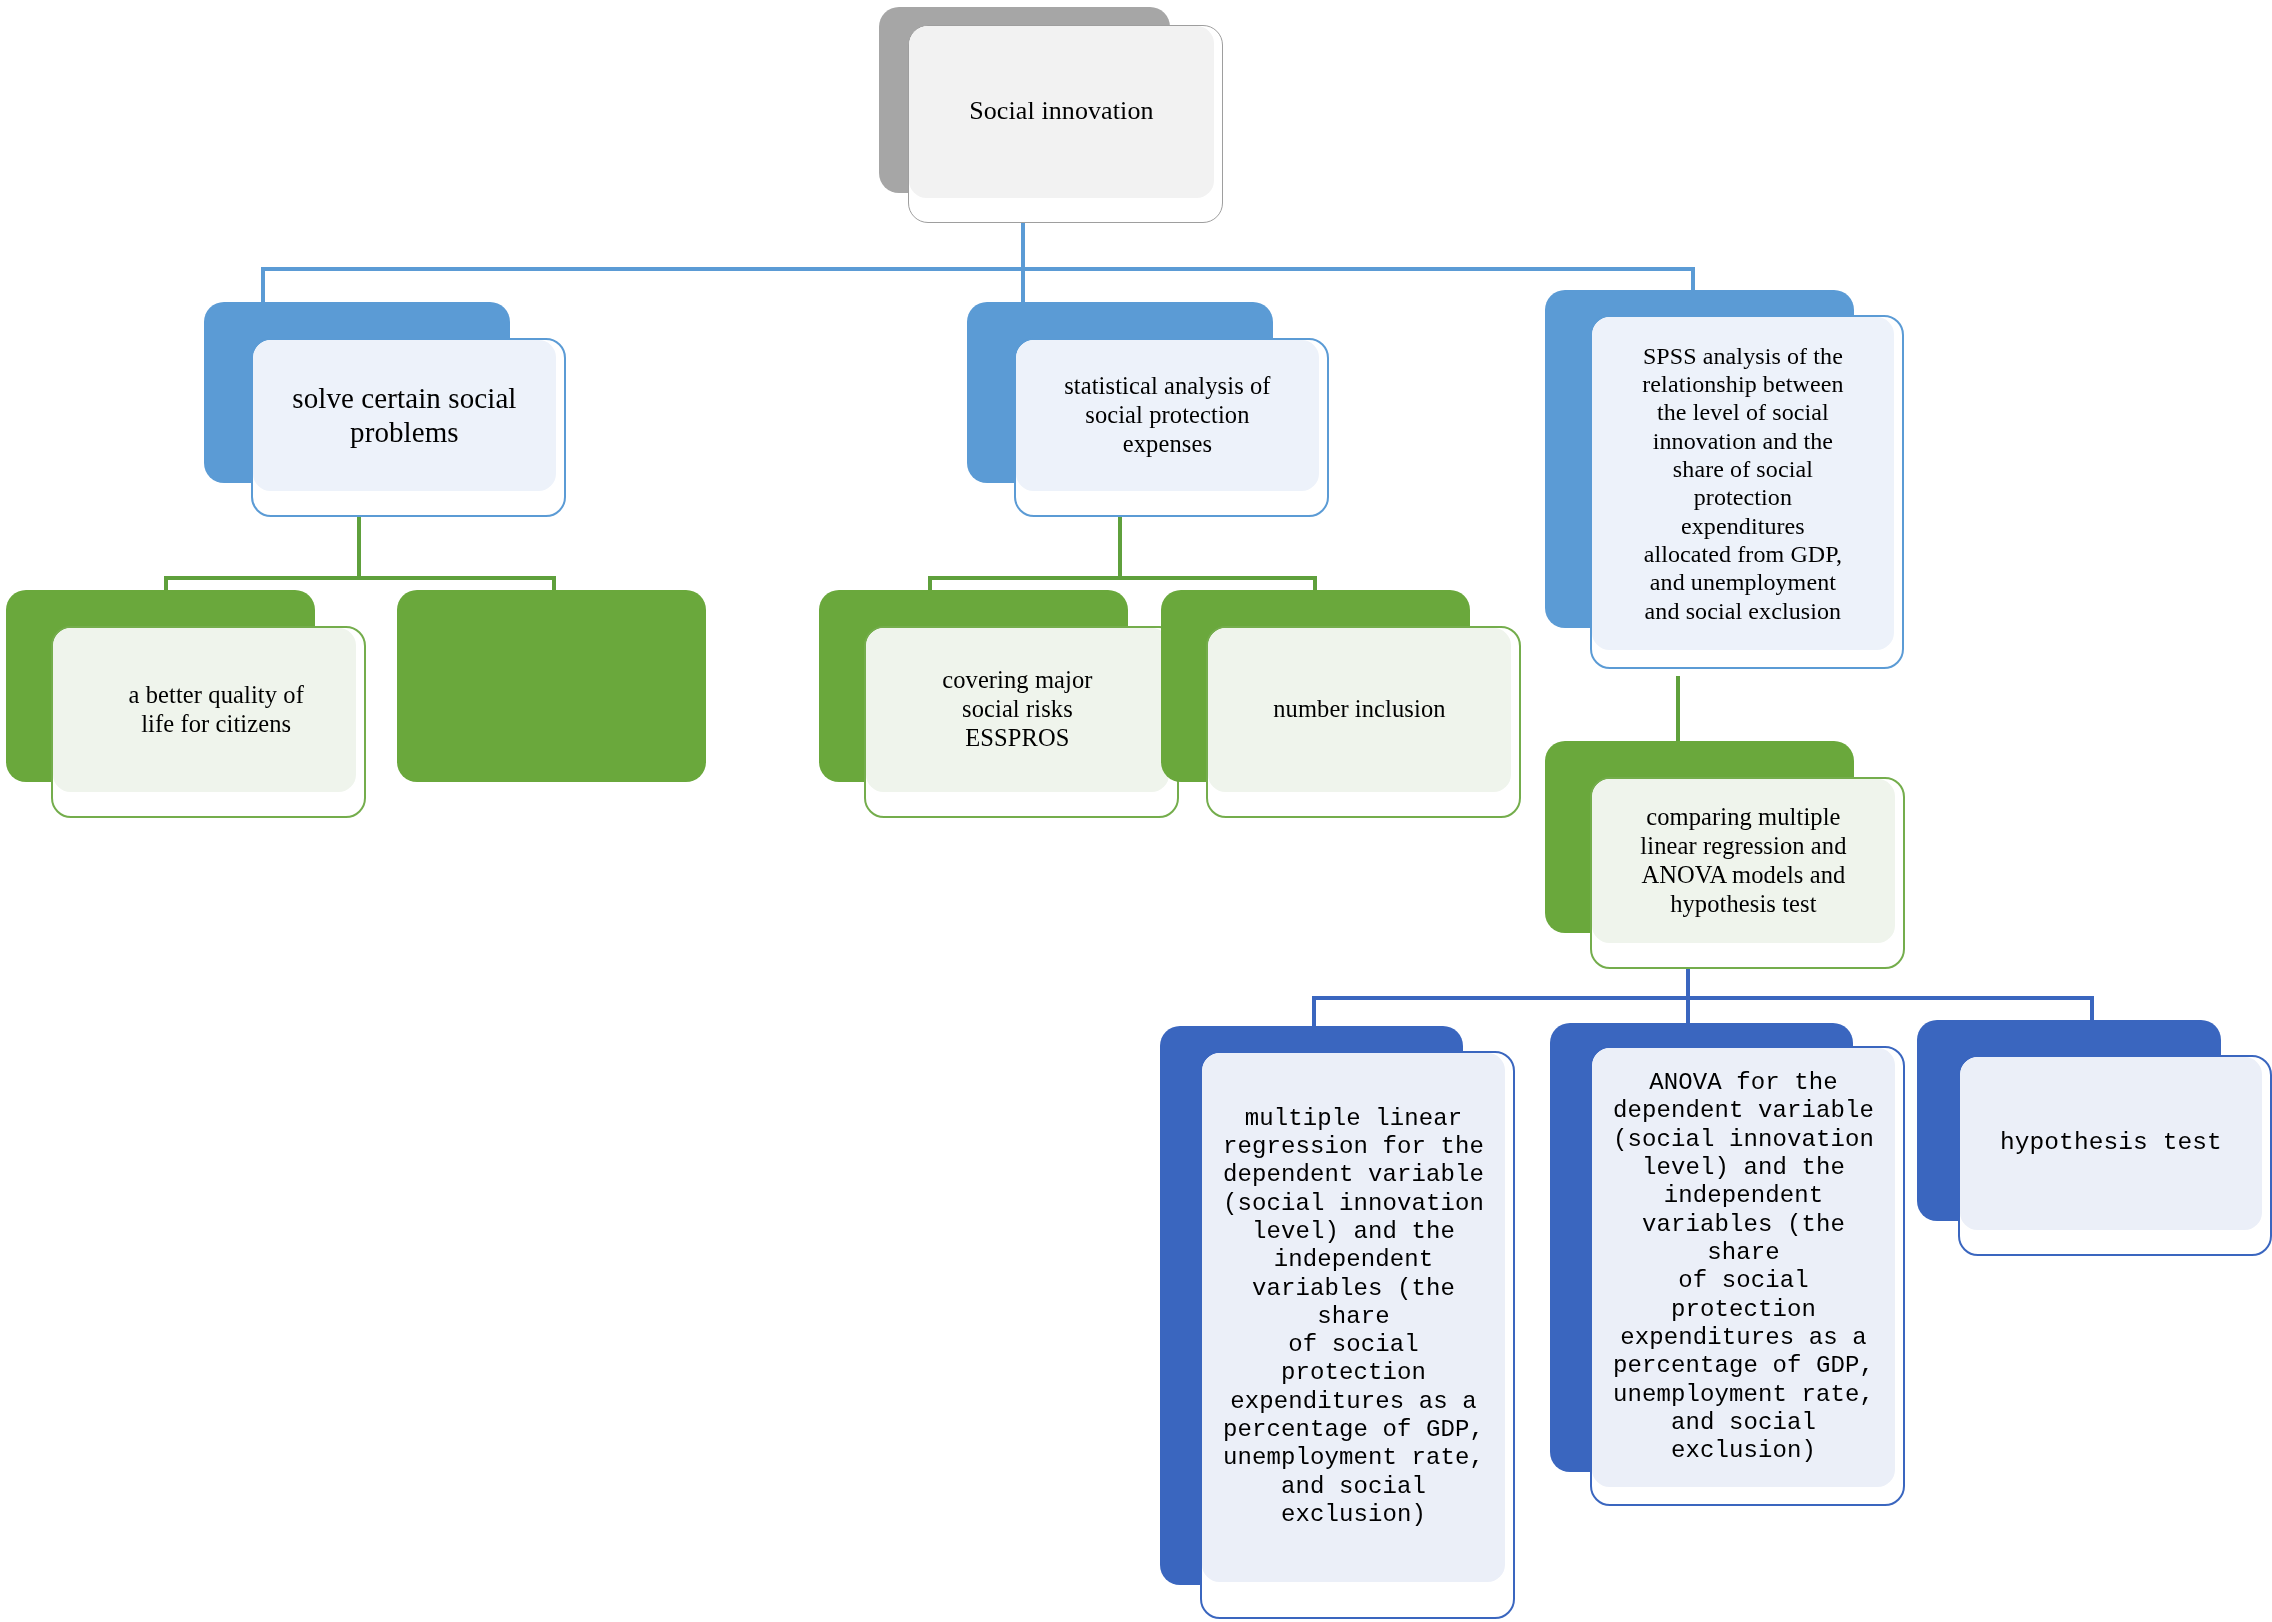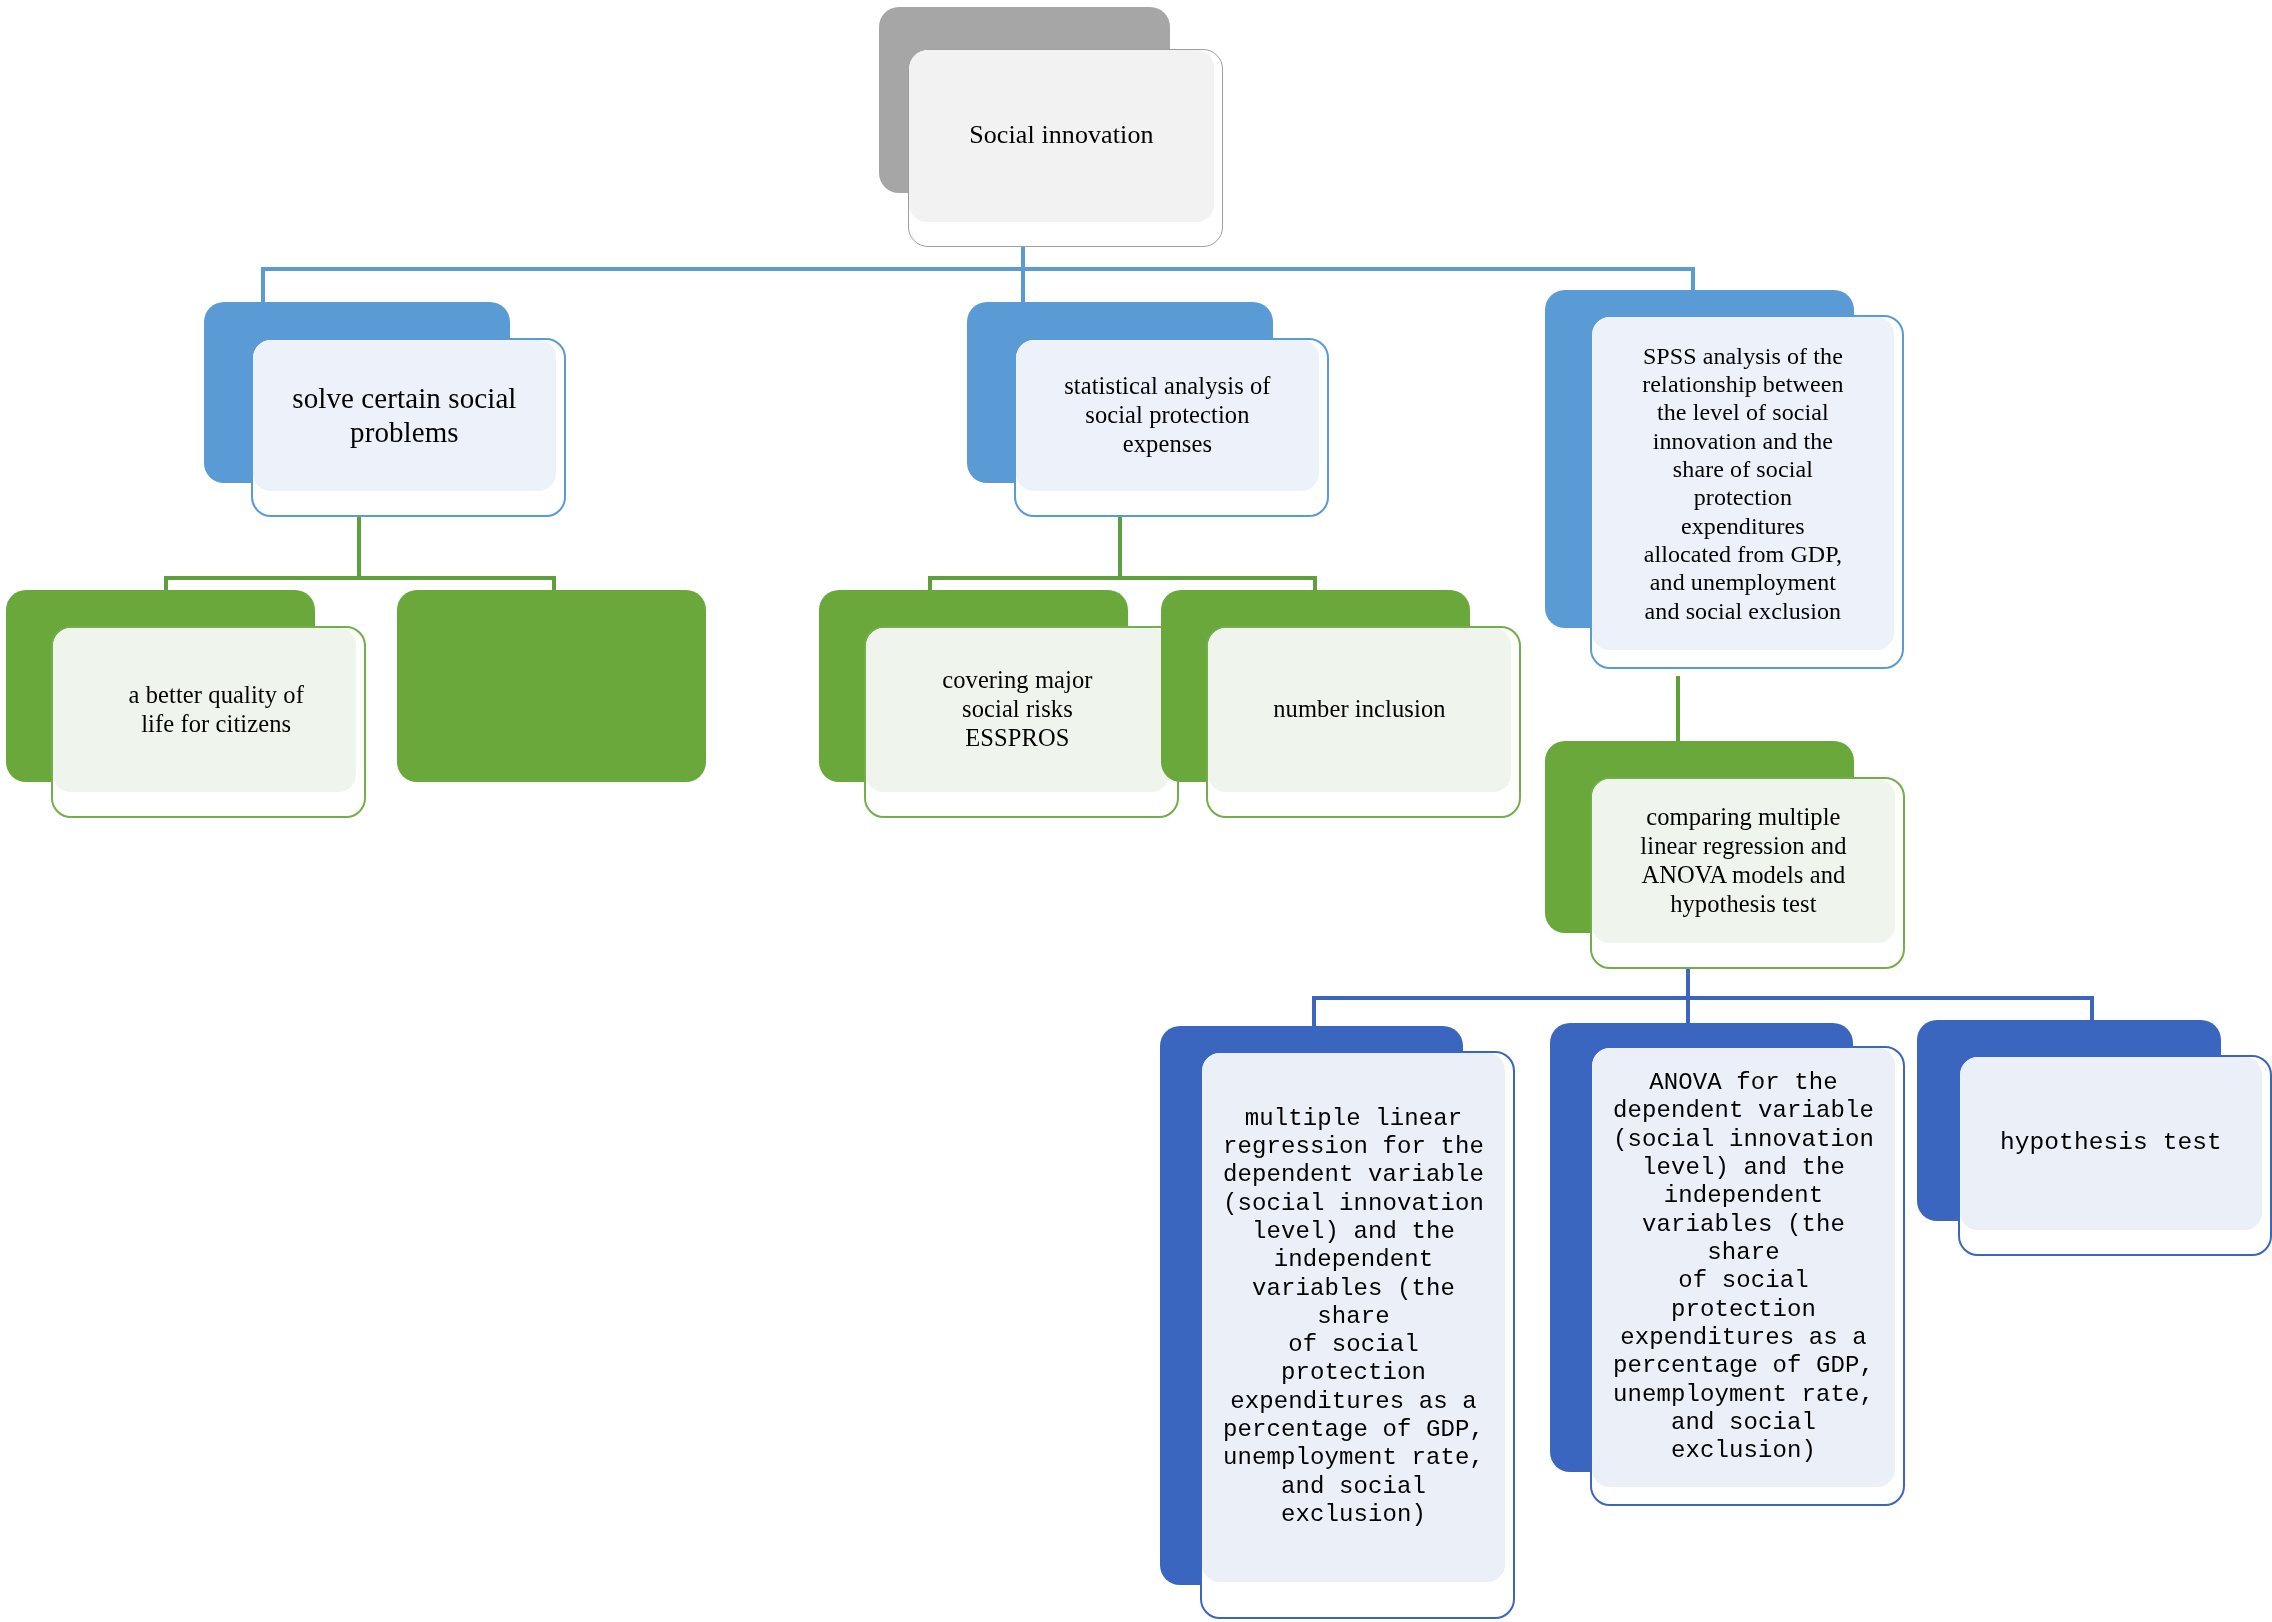--- a/index.html
+++ b/index.html
@@ -116,21 +116,21 @@
   <div class="conn v green" style="left:1676px; top:676px; width:3.5px; height:70px;"></div>
 
   <div class="conn v blue-dark" style="left:1686px; top:956px; width:3.5px; height:64px;"></div>
   <div class="conn h blue-dark" style="left:1312px; top:996px; width:781px; height:3.5px;"></div>
   <div class="conn v blue-dark" style="left:1312px; top:996px; width:3.5px; height:36px;"></div>
   <div class="conn v blue-dark" style="left:1686px; top:996px; width:3.5px; height:36px;"></div>
   <div class="conn v blue-dark" style="left:2090px; top:996px; width:3.5px; height:36px;"></div>
 
   <div class="node v-root" style="left:879px; top:7px; width:361px; height:233px;">
     <div class="shadow" style="width:291px; height:186px;"></div>
-    <div class="front" style="left:29px; top:42px; width:315px; height:198px;">
+    <div class="front" style="left:29px; top:18px; width:315px; height:198px;">
       <div class="inner">
         <span class="label" style="font-size:26px;">Social innovation</span>
       </div>
     </div>
   </div>
 
   <div class="node v-blue" style="left:204px; top:302px; width:361px; height:216px;">
     <div class="shadow" style="width:306px; height:181px;"></div>
     <div class="front" style="left:47px; top:36px; width:315px; height:179px;">
       <div class="inner">

